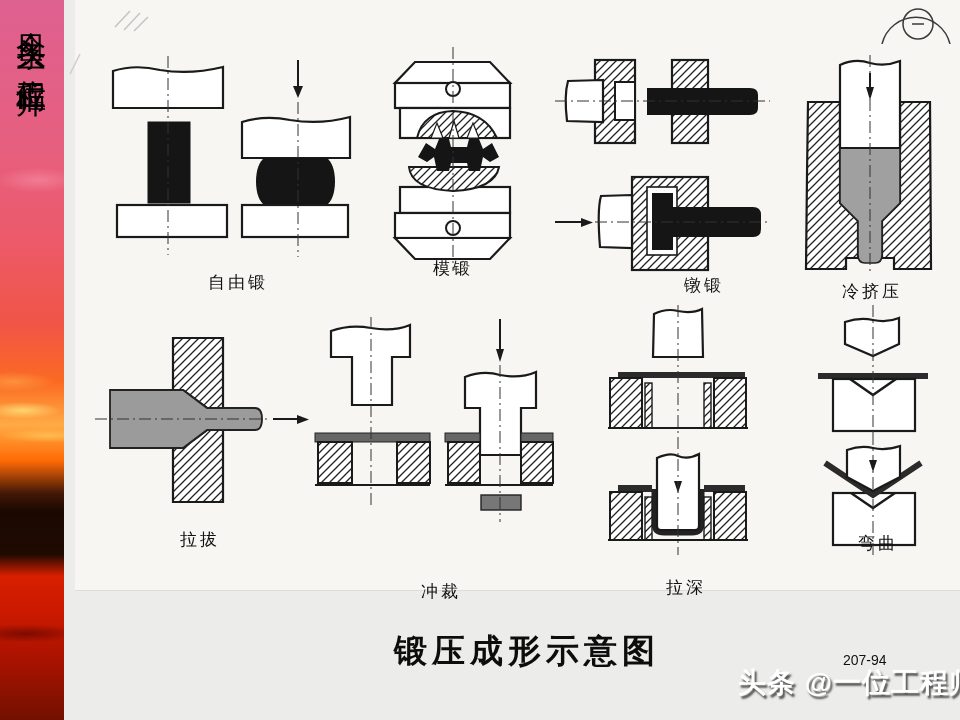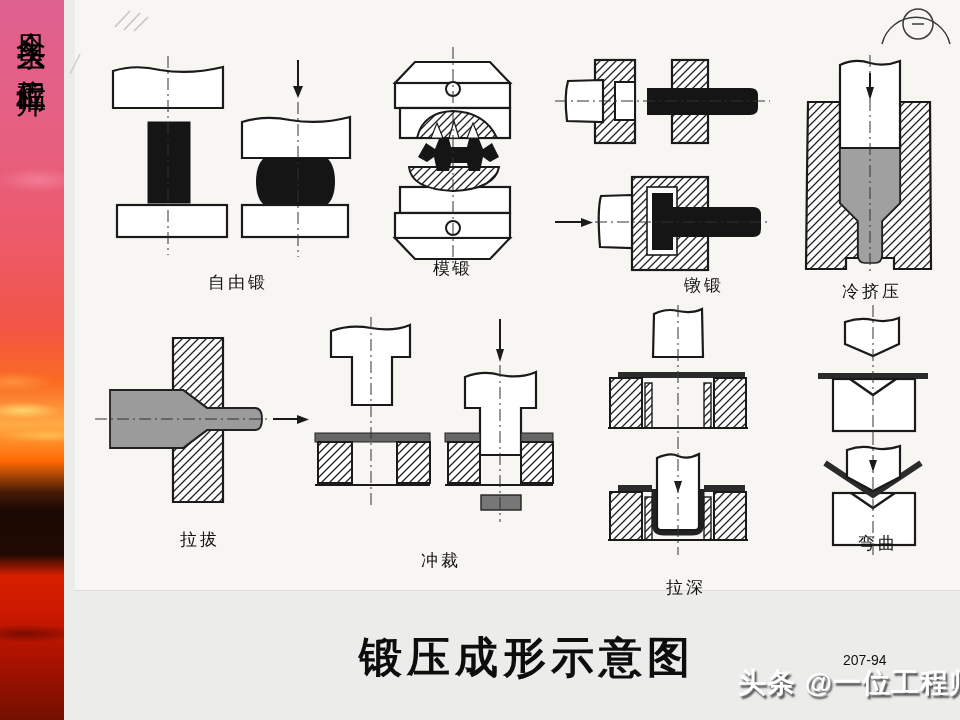--- a/index.html
+++ b/index.html
@@ -36,21 +36,21 @@
   }
   .figure{position:absolute;}
   .fig-label{
     position:absolute;transform:translateX(-50%);
     font-size:17px;font-weight:400;color:#111;letter-spacing:3px;
     white-space:nowrap;
   }
   
   .slide-title{
     position:absolute;left:527px;top:629px;transform:translateX(-50%);
-    font-family:Liberation Serif, serif;font-size:43px;font-weight:700;
+    font-family:Liberation Serif, serif;font-size:33px;font-weight:700;
     letter-spacing:5px;color:#0d0d0d;white-space:nowrap;
   }
   .page-number{
     position:absolute;left:843px;top:652px;
     font-size:14px;color:#111;z-index:6;white-space:nowrap;
   }
   .watermark{
     position:absolute;left:738px;top:664px;z-index:5;
     font-size:28px;font-weight:700;color:#ffffff;letter-spacing:1px;
     text-shadow:2px 3px 2px rgba(55,55,55,.85);
@@ -232,19 +232,19 @@
     <line x1="58" y1="128" x2="58" y2="252" stroke="#333" stroke-width="1" stroke-dasharray="12 4 2 4"></line>
     <polygon points="54,155 62,155 58,167" fill="#1a1a1a"></polygon>
   </g>
 </svg>
 
 <div class="fig-label" style="left:238px;top:271px">自由锻</div>
 <div class="fig-label" style="left:453px;top:257px">模锻</div>
 <div class="fig-label" style="left:704px;top:274px">镦锻</div>
 <div class="fig-label" style="left:872px;top:280px">冷挤压</div>
 <div class="fig-label" style="left:200px;top:528px">拉拔</div>
-<div class="fig-label" style="left:441px;top:549px">冲裁</div>
+<div class="fig-label" style="left:441px;top:580px">冲裁</div>
 <div class="fig-label" style="left:686px;top:576px">拉深</div>
 <div class="fig-label" style="left:878px;top:532px">弯曲</div>
 
 <div class="slide-title">锻压成形示意图</div>
 <div class="watermark">头条 @一位工程师</div>
 <div class="page-number">207-94</div>
 
 </body></html>

